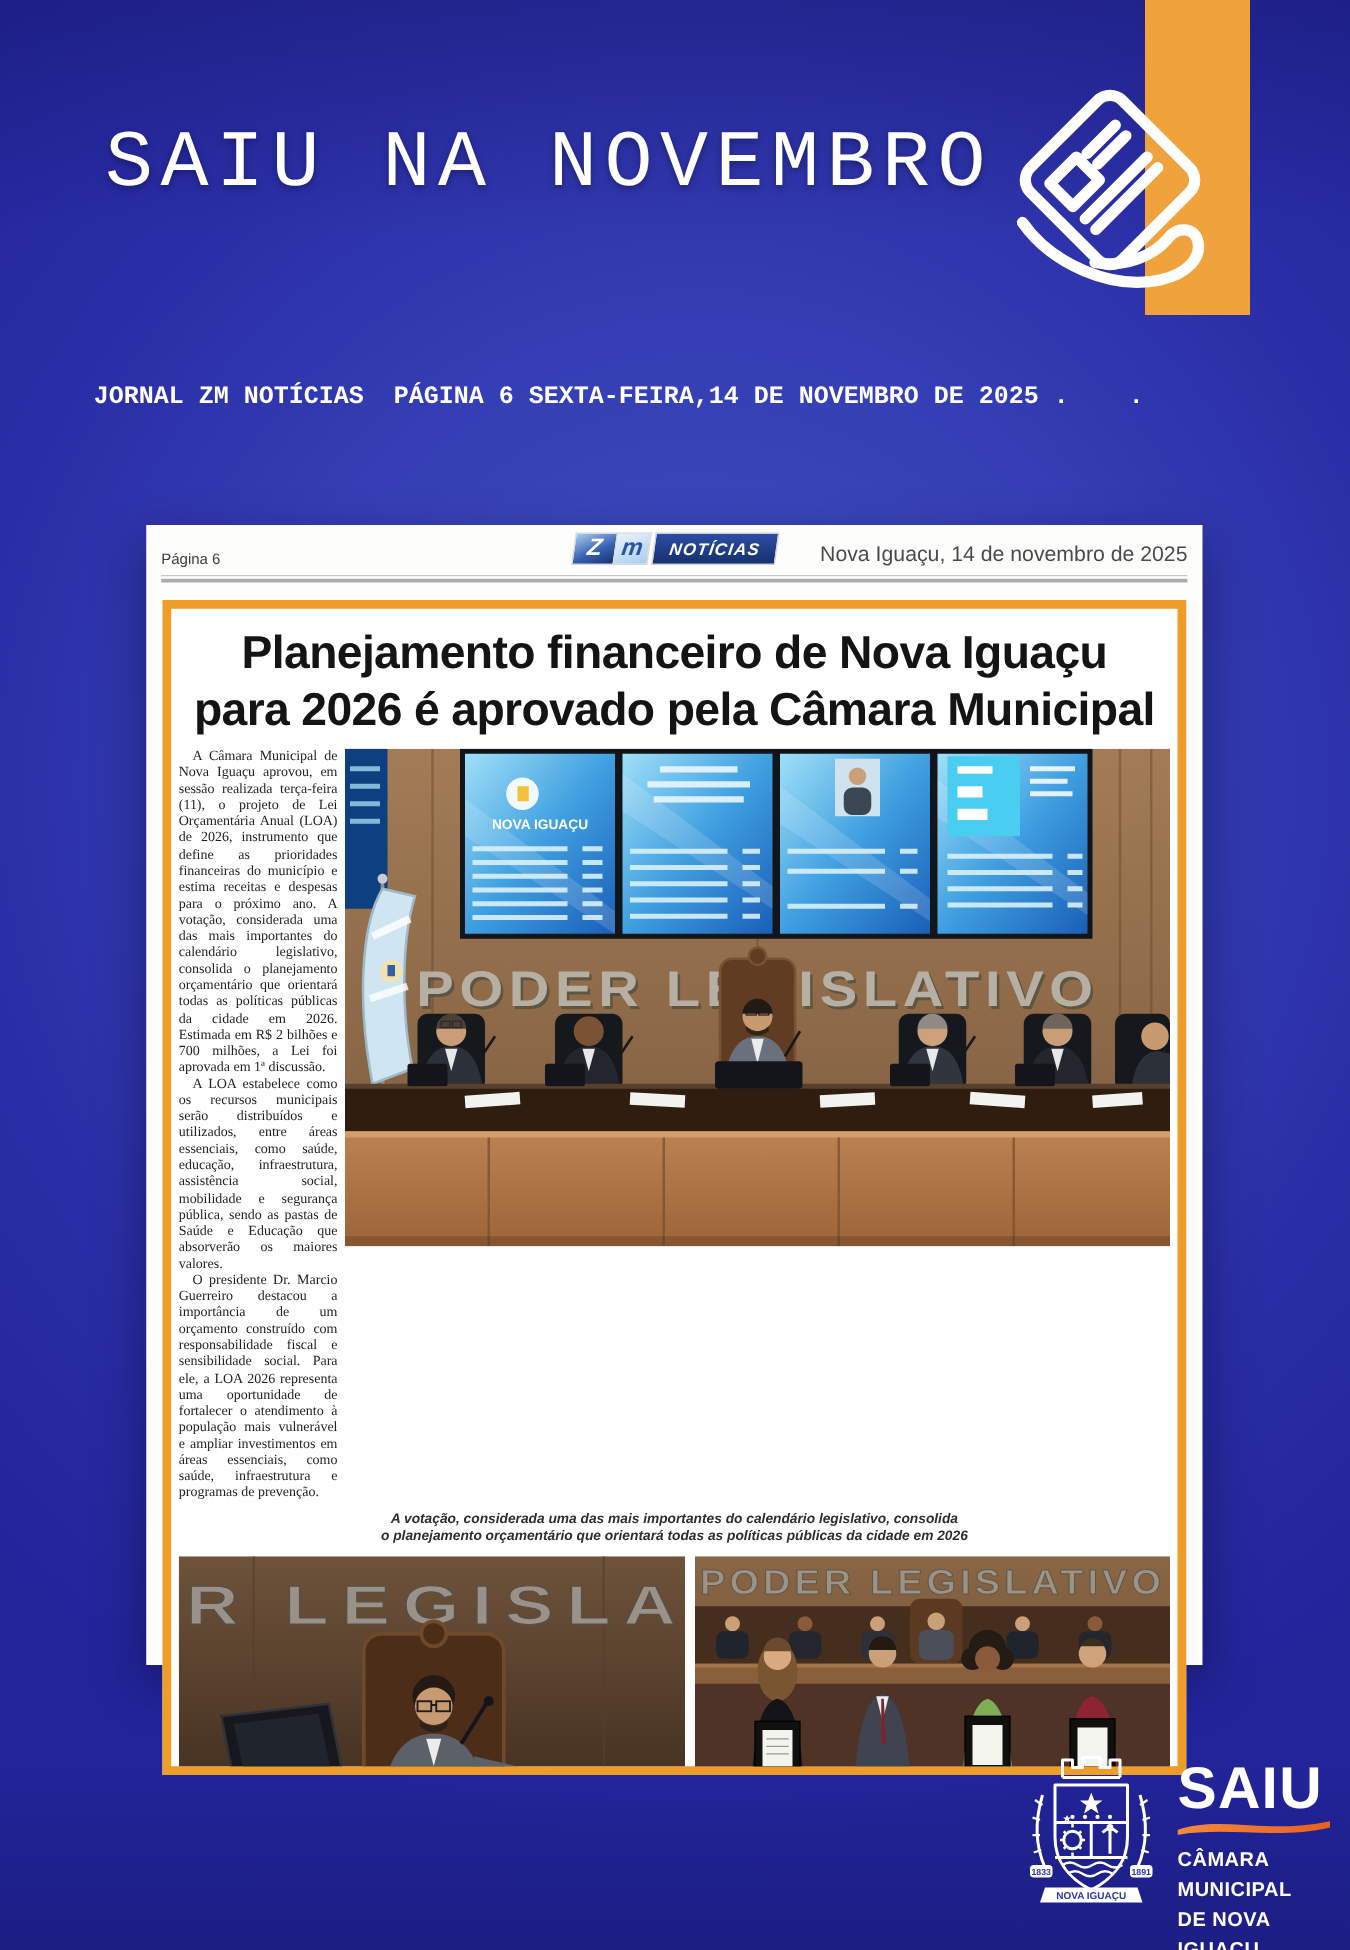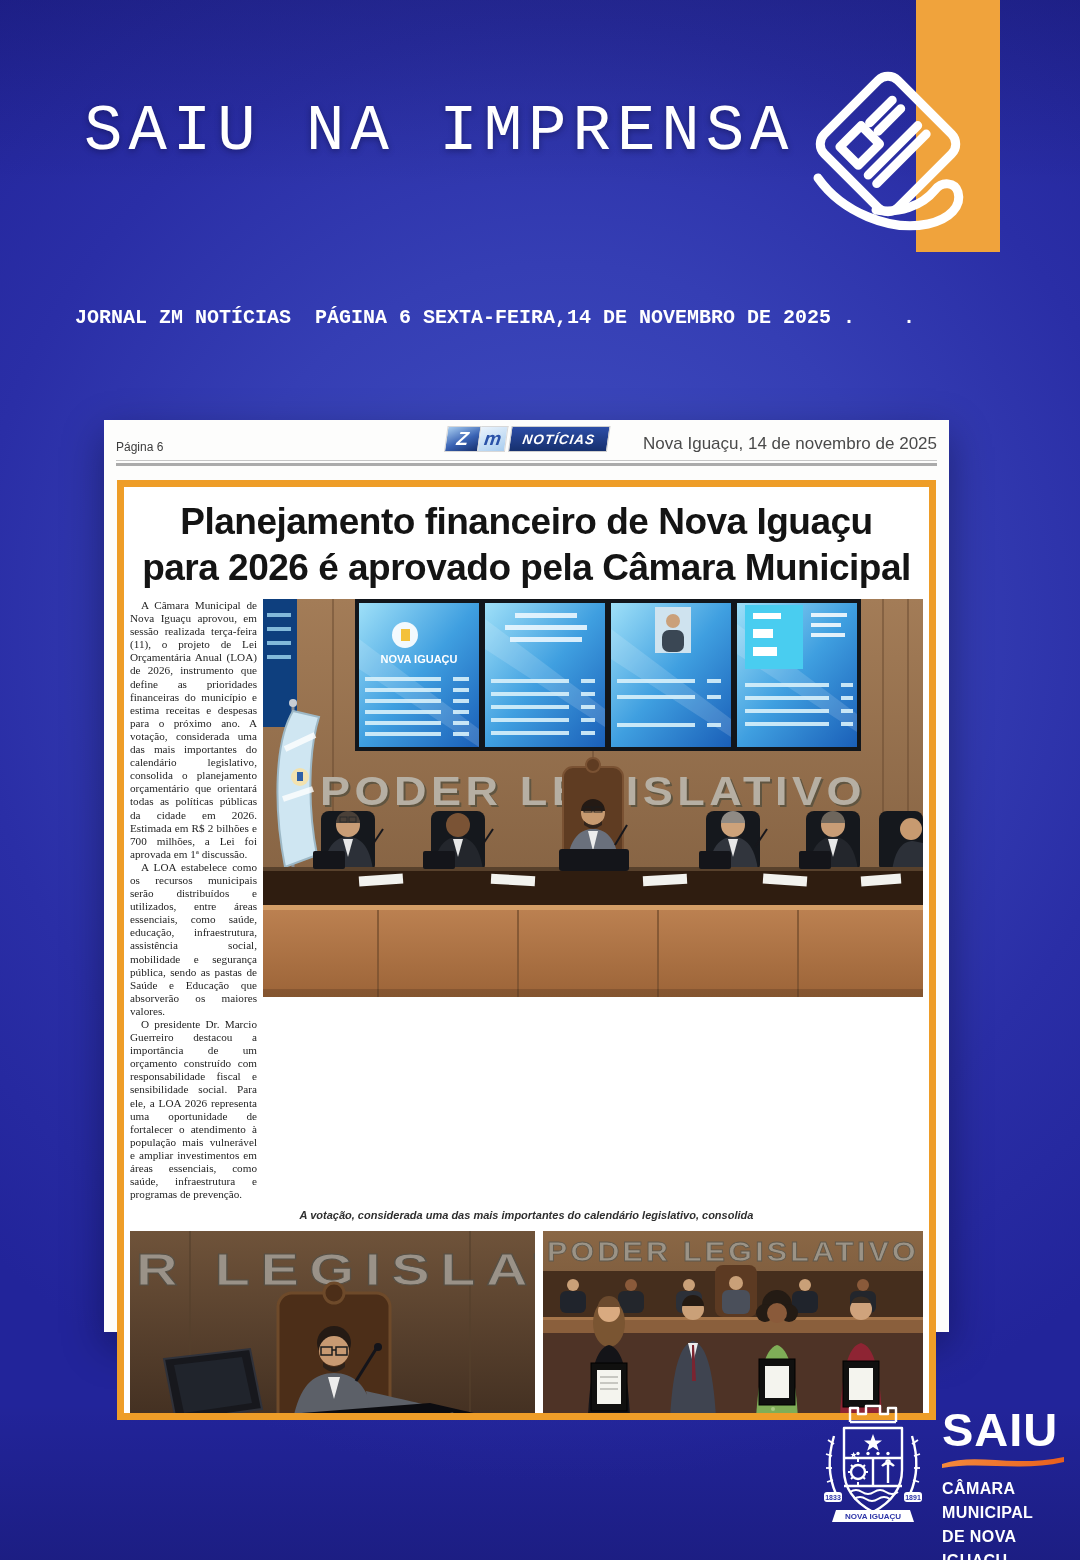--- a/index.html
+++ b/index.html
@@ -20,21 +20,21 @@
     font-size:64px;letter-spacing:6px;color:#ffffff;line-height:1;
     text-shadow:0 2px 6px rgba(0,0,30,.35);white-space:pre;
   }
   .source-line{
     position:absolute;left:0;top:306px;width:976px;text-align:center;padding-left:14px;box-sizing:border-box;
     font-family:"Liberation Mono",monospace;font-weight:700;font-size:20px;color:#ffffff;
     letter-spacing:0px;white-space:pre;
   }
   
   .paper{
-    position:absolute;left:104px;top:420px;width:845px;height:912px;background:#fdfdfc;
+    position:absolute;left:117px;top:420px;width:845px;height:912px;background:#fdfdfc;
     box-shadow:0 14px 38px rgba(0,0,25,.40);
   }
   .paper-head{position:relative;height:30px;margin:6px 12px 0 12px;}
   .paper-pagenum{position:absolute;left:0;bottom:2px;font-size:12px;color:#3c3c3c;}
   .paper-date{position:absolute;right:0;bottom:2px;font-size:17px;color:#4a4a4a;}
   .zm-logo{position:absolute;left:50%;top:0;transform:translateX(-50%) skewX(-8deg);display:flex;align-items:stretch;height:26px;}
   .zm-z{
     width:32px;display:flex;align-items:center;justify-content:center;
     background:linear-gradient(155deg,#a8cdf0 0%,#3a63b4 55%,#17306e 100%);
     color:#fff;font-weight:700;font-style:italic;font-size:19px;border:1px solid #d8d8d8;
@@ -100,21 +100,21 @@
         <rect x="48" y="30" width="104" height="104" rx="14"></rect>
         <rect x="64" y="50" width="30" height="26"></rect>
         <line x1="102" y1="54" x2="134" y2="54"></line>
         <line x1="102" y1="66" x2="134" y2="66"></line>
         <line x1="64" y1="90" x2="134" y2="90"></line>
         <line x1="64" y1="102" x2="134" y2="102"></line>
       </g>
       <path d="M 30,116 C 54,150 102,170 140,162 C 162,157 174,144 170,130 C 167,120 154,119 147,128 C 134,144 110,152 88,148"></path>
     </g>
   </svg>
-  <h1 class="poster-title">SAIU NA IMPRENSA</h1>
+  <h1 class="poster-title">SAIU NA NOVEMBRO</h1>
   <div class="source-line">JORNAL ZM NOTÍCIAS  PÁGINA 6 SEXTA-FEIRA,14 DE NOVEMBRO DE 2025 .    .</div>
 
   <div class="paper">
     <div class="paper-head">
       <span class="paper-pagenum">Página 6</span>
       <div class="zm-logo">
         <span class="zm-z">Z</span>
         <span class="zm-m">m</span>
         <span class="zm-box">NOTÍCIAS</span>
       </div>
@@ -338,20 +338,21 @@
               <line x1="255" y1="311" x2="255" y2="398"></line>
             <line x1="395" y1="311" x2="395" y2="398"></line>
               <line x1="535" y1="311" x2="535" y2="398"></line>
           </g>
           <rect x="0" y="390" width="660" height="8" fill="#000000" opacity=".15"></rect>
         </svg>
       </div>
 
       <div class="main-caption">
         <div>A votação, considerada uma das mais importantes do calendário legislativo, consolida</div>
+        <div>o planejamento orçamentário que orientará todas as políticas públicas da cidade em 2026</div>
       </div>
 
       <div class="photos-row">
         <div class="photo-col-left">
 
           <svg class="photo-left" viewBox="0 0 405 230" preserveAspectRatio="none">
             <defs>
               <linearGradient id="wood2" x1="0" y1="0" x2="0" y2="1">
                 <stop offset="0" stop-color="#6f533a"></stop>
                   <stop offset="1" stop-color="#39281c"></stop>

